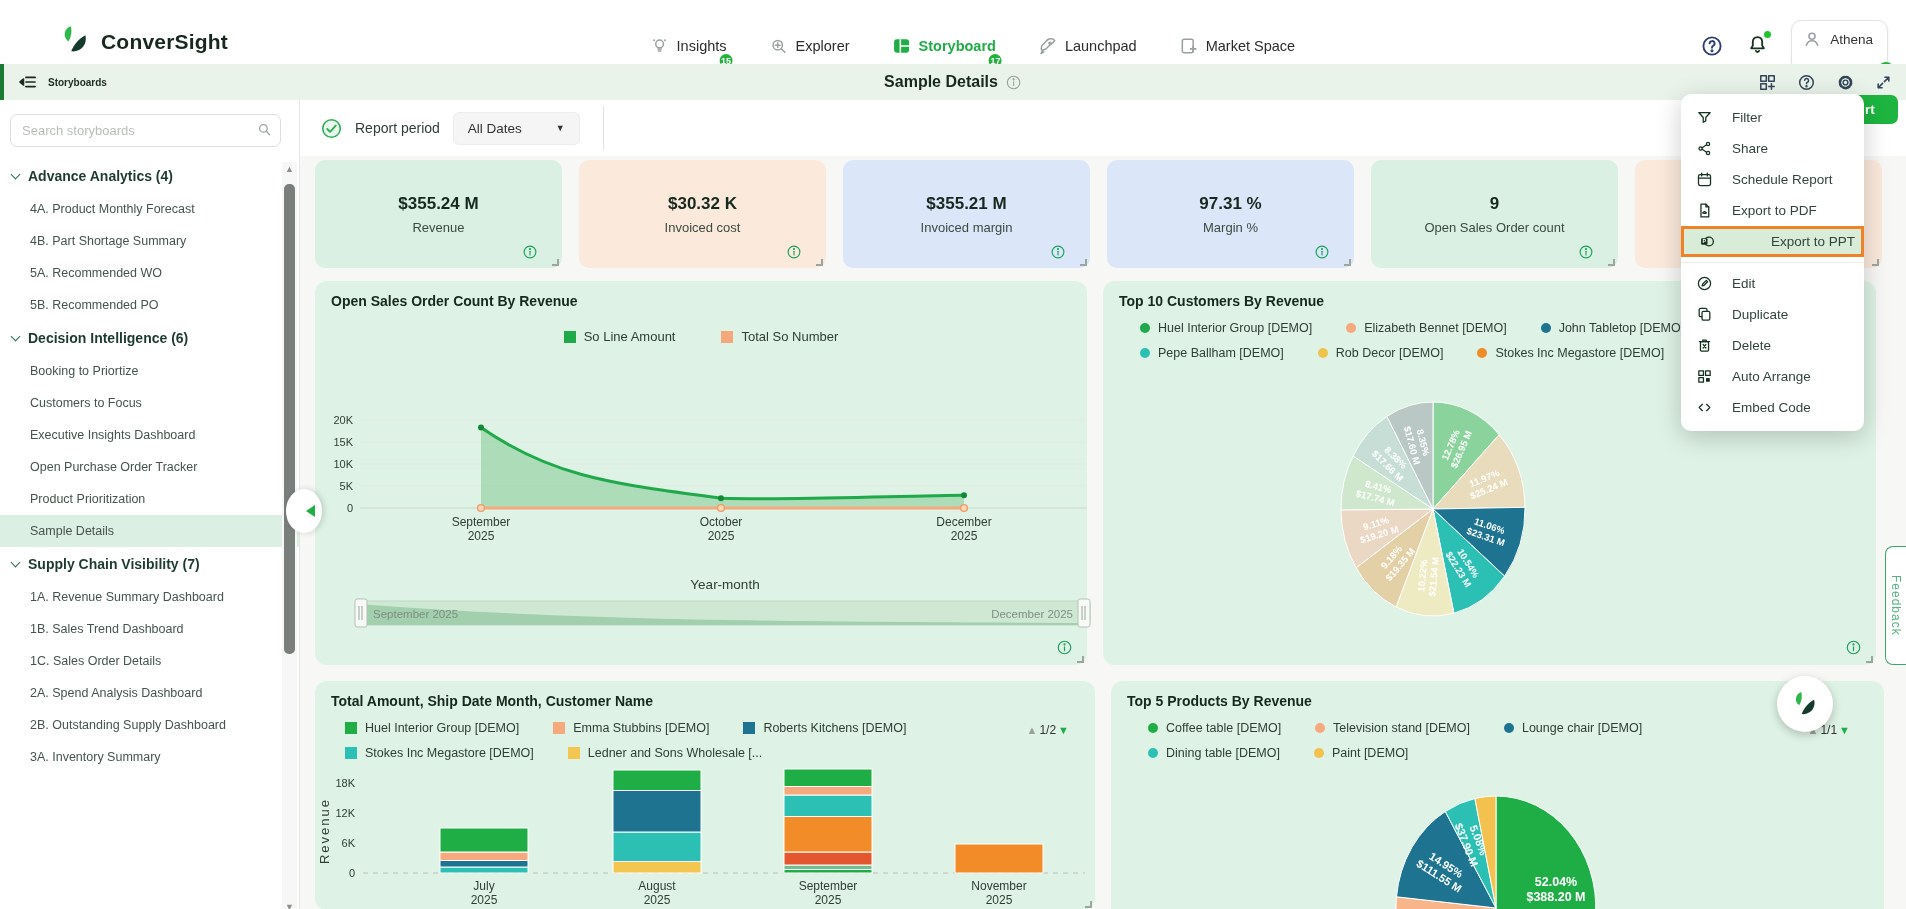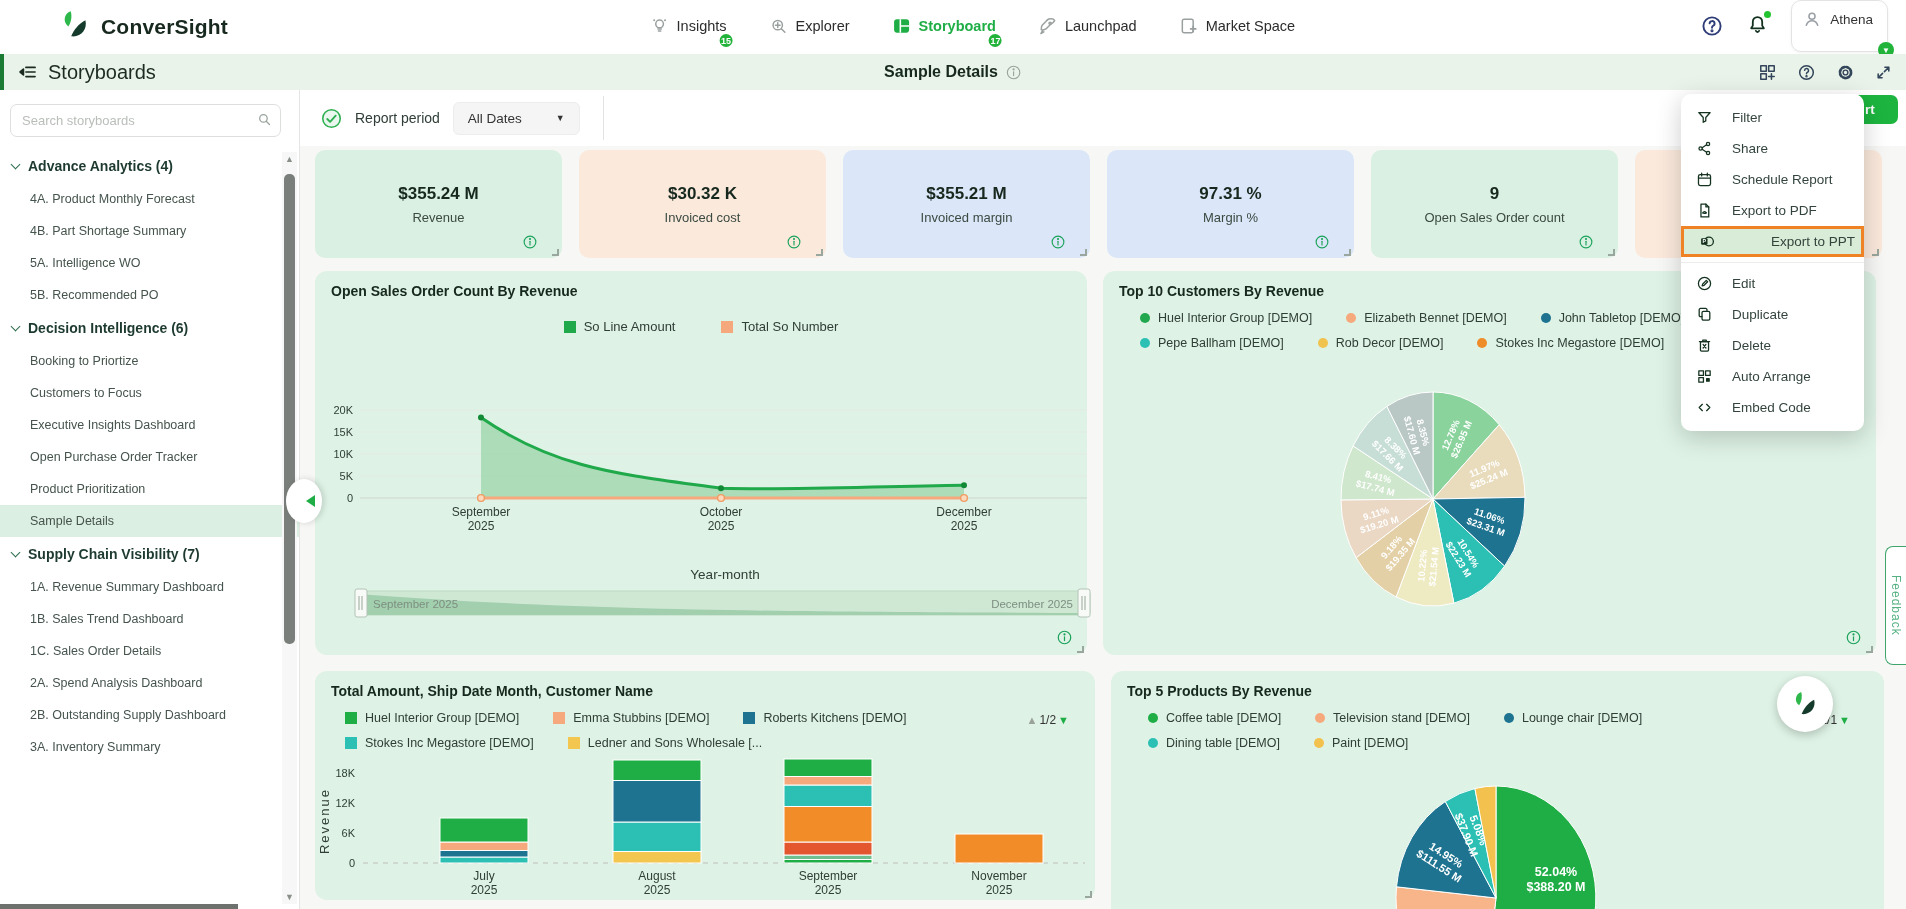--- a/index.html
+++ b/index.html
@@ -1,21 +1,21 @@
 <!DOCTYPE html>
 <html><head>
 <meta charset="utf-8">
 <style>
   * { margin:0; padding:0; box-sizing:border-box; }
   html,body { width:1906px; height:909px; overflow:hidden; background:#fff;
     font-family:"Liberation Sans", sans-serif; }
   #app { position:relative; width:1906px; height:909px; overflow:hidden; background:#fff; }
 
   
-  .topbar { height:54px; background:#fff; display:flex; align-items:center; position:relative; }
+  .topbar { height:44px; background:#fff; display:flex; align-items:center; position:relative;margin-top:20px; }
   .brand { display:flex; align-items:center; gap:9px; margin-left:58px; }
   .brand-name { font-size:21px; font-weight:bold; color:#17281e; letter-spacing:.2px; }
   .topnav { position:absolute; left:50%; top:0; transform:translateX(-47%); height:52px;
     display:flex; align-items:center; gap:42px; }
   .nav-item { display:flex; align-items:center; gap:7px; font-size:14.5px; color:#2c2c2c;
     position:relative; cursor:pointer; }
   .nav-item.active { color:#1fae46; font-weight:bold; }
   .nav-badge { position:absolute; right:-8px; bottom:-13px; background:#22b33b; color:#fff;
     font-size:9px; font-weight:bold; border:2px solid #fff; border-radius:50%;
     width:17px; height:17px; display:flex; align-items:center; justify-content:center; }
@@ -25,21 +25,21 @@
   .user-pill { position:relative; display:flex; align-items:center; gap:7px; border:1px solid #e3e3e3;
     border-radius:10px; padding:7px 14px 21px 9px; box-shadow:0 1px 3px rgba(0,0,0,.06); }
   .user-name { font-size:13.5px; color:#333; }
   .pill-chev { position:absolute; right:-7px; bottom:-7px; width:16px; height:16px; border-radius:50%;
     background:#22b33b; color:#fff; font-size:8px; display:flex; align-items:center; justify-content:center; }
 
   
   .greenbar { height:36px; background:#e9f3e9; position:relative; display:flex; align-items:center; }
   .greenbar-accent { position:absolute; left:0; top:0; width:4px; height:36px; background:#1b7a34; }
   .gb-left { display:flex; align-items:center; gap:10px; margin-left:18px; }
-  .gb-title { font-size:20px; font-weight:normal; color:#1c2b22; }
+  .gb-title { font-size:10px; font-weight:bold; color:#1c2b22; }
   .gb-center { position:absolute; left:50%; transform:translateX(-50%); display:flex; align-items:center; gap:7px; }
   .page-title { font-size:16px; font-weight:bold; color:#17281e; }
   .gb-right { position:absolute; right:14px; display:flex; align-items:center; gap:20px; }
 
   
   .body { display:flex; height:821px; }
 
   .sidebar { width:300px; background:#fff; border-right:1px solid #e3e6e3; position:relative; flex:none; }
   .search-wrap { margin:14px 18px 10px 10px; position:relative; }
   .search-input { width:100%; border:1px solid #dcdfdc; border-radius:7px; padding:8px 30px 8px 11px;
@@ -251,21 +251,21 @@
               <path d="M14.5 14.5L19 19"></path>
             </svg></span>
       </div>
       <div class="tree" id="sidebar-tree">
           <div class="sec-head">
             <span class="chev"></span>
             <span>Advance Analytics (4)</span>
           </div>
           <div class="sec-item">4A. Product Monthly Forecast</div>
           <div class="sec-item">4B. Part Shortage Summary</div>
-          <div class="sec-item">5A. Intelligence WO</div>
+          <div class="sec-item">5A. Recommended WO</div>
           <div class="sec-item">5B. Recommended PO</div>
           <div class="sec-head">
             <span class="chev"></span>
             <span>Decision Intelligence (6)</span>
           </div>
           <div class="sec-item">Booking to Priortize</div>
           <div class="sec-item">Customers to Focus</div>
           <div class="sec-item">Executive Insights Dashboard</div>
           <div class="sec-item">Open Purchase Order Tracker</div>
           <div class="sec-item">Product Prioritization</div>

